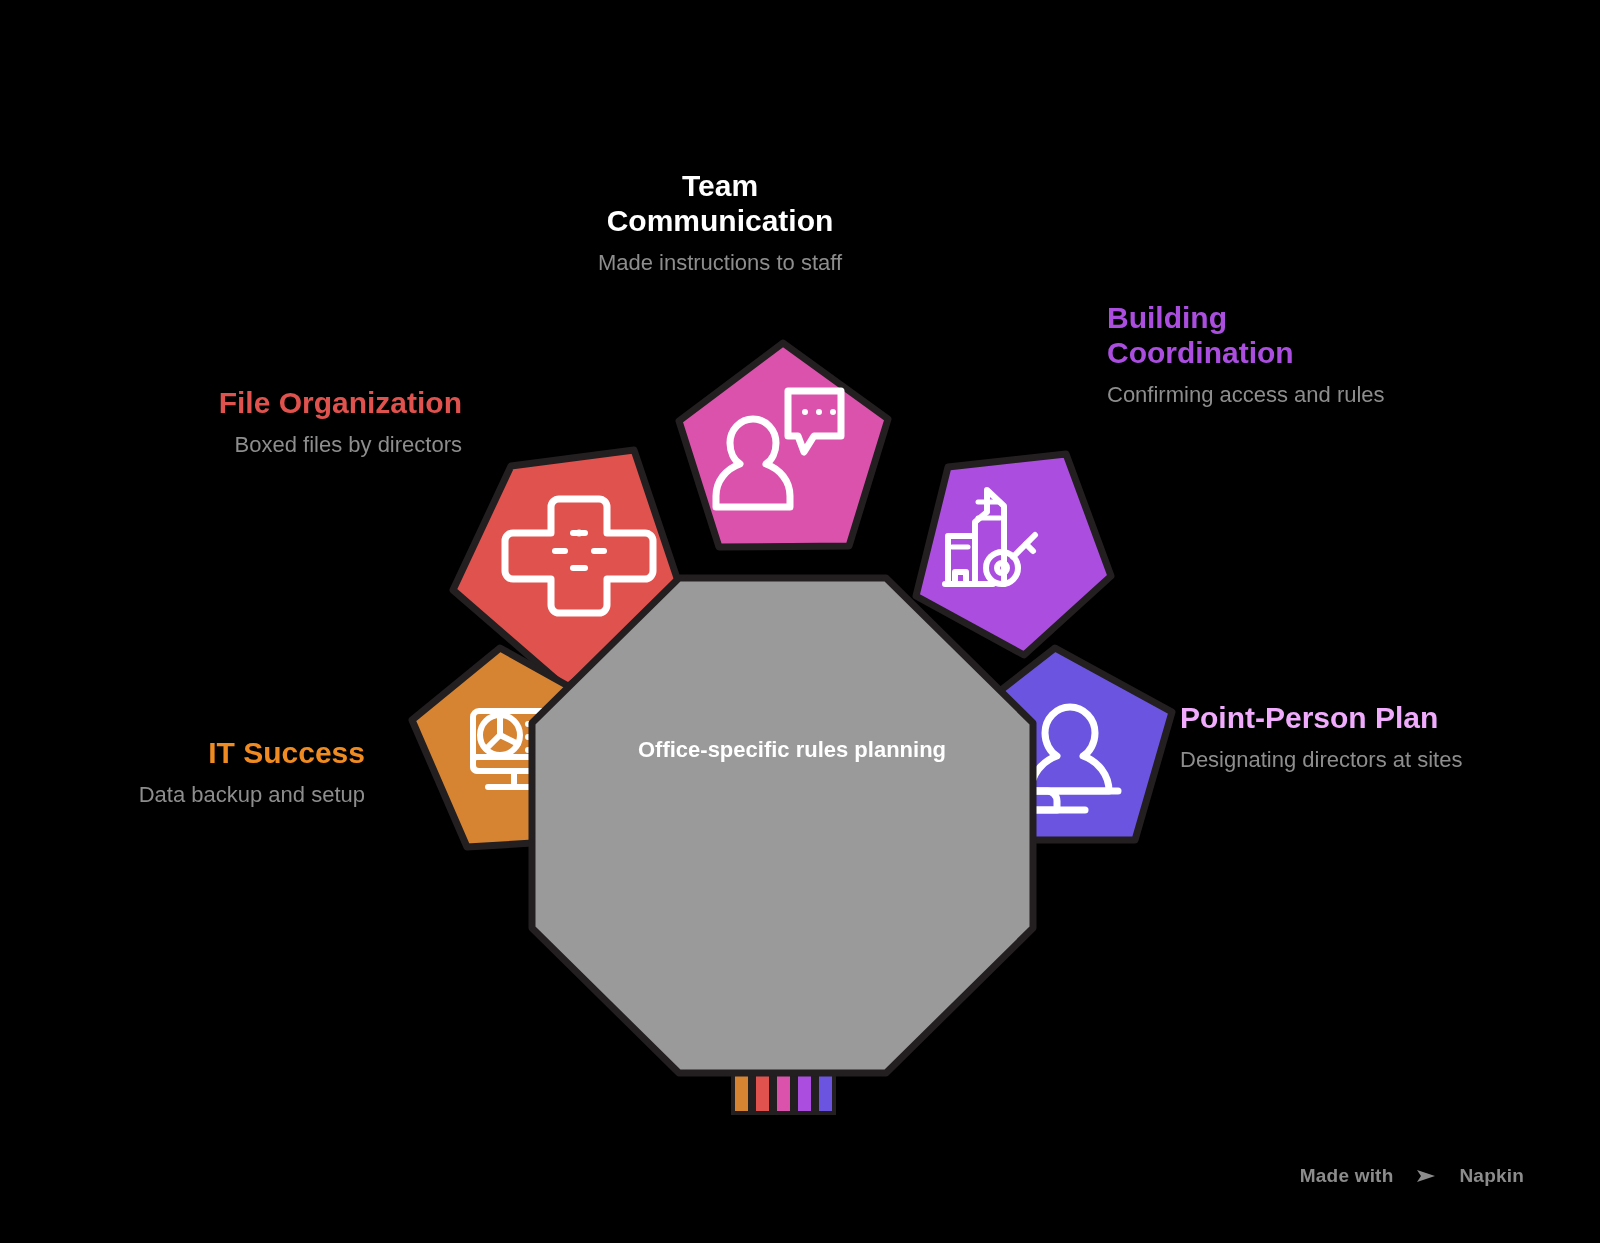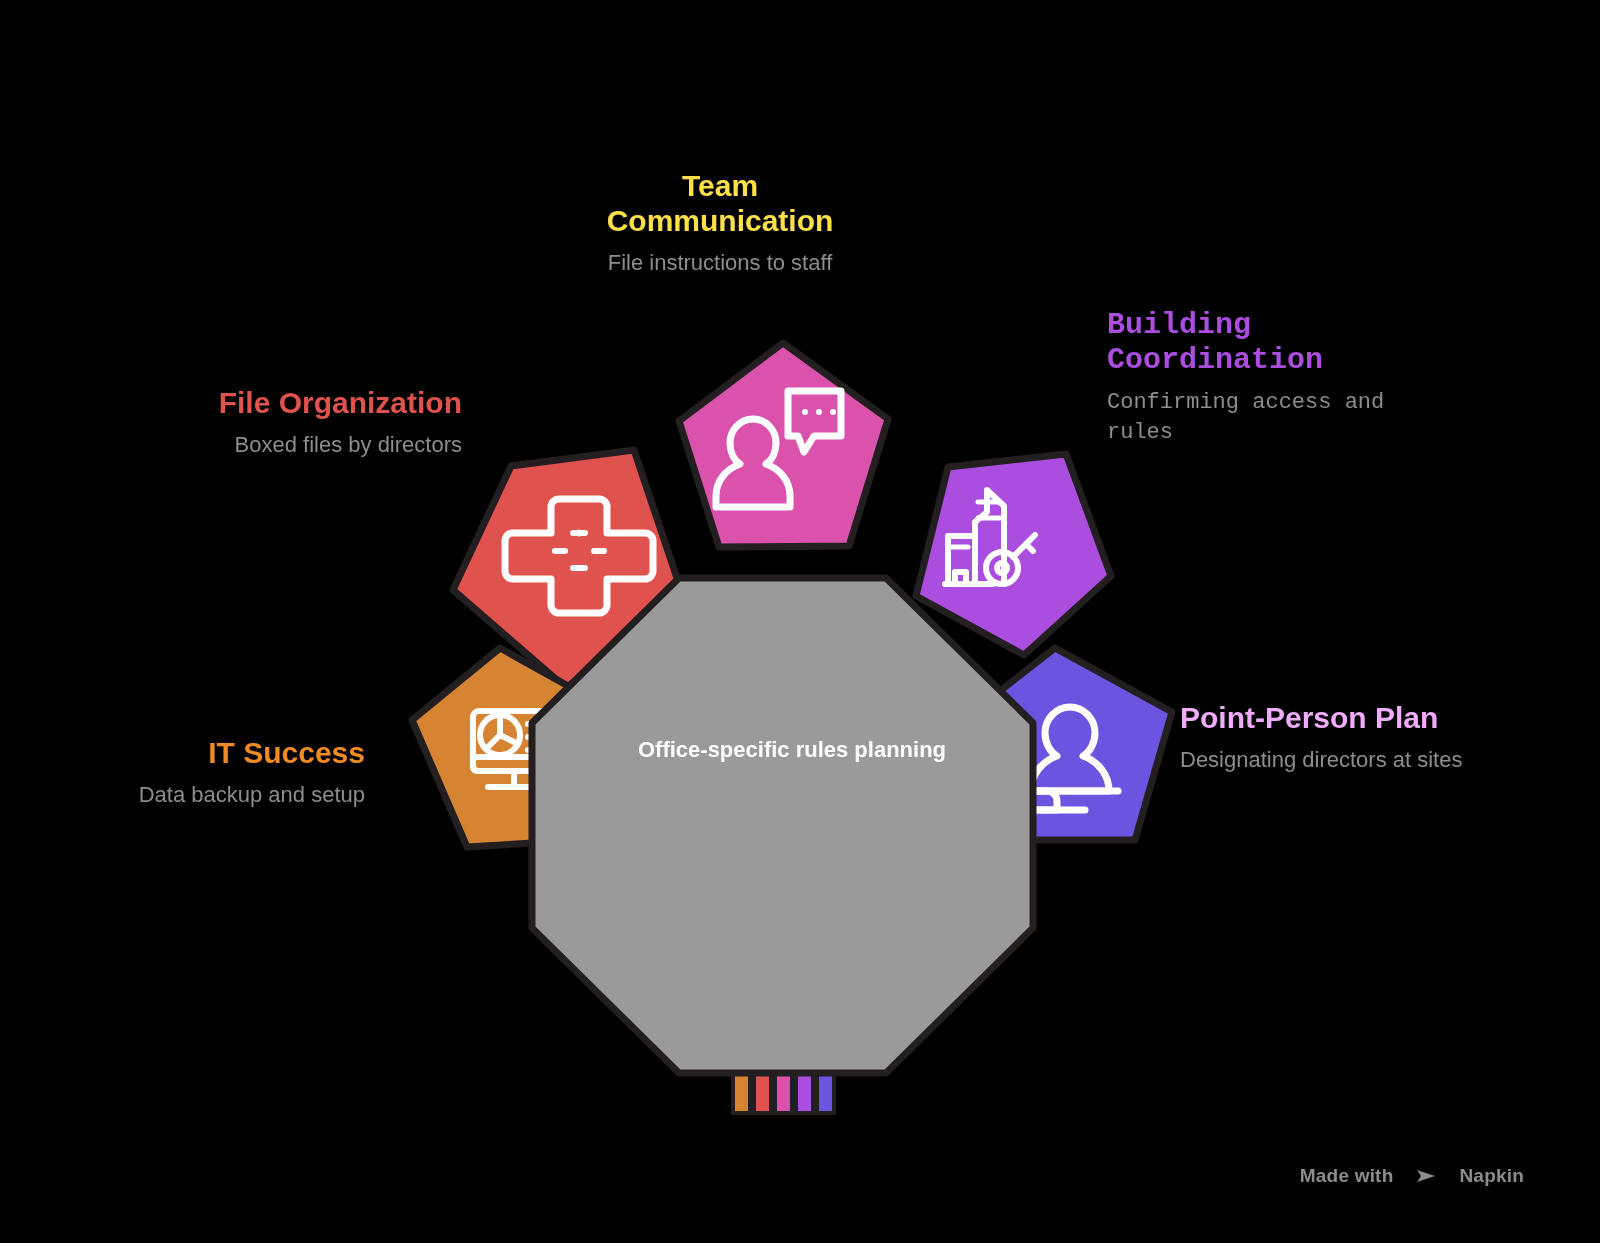--- a/index.html
+++ b/index.html
@@ -44,21 +44,21 @@
     line-height: 1.35;
     color: #8d8d8d;
     margin: 0;
   }
   .ta-right { text-align: right; }
   .ta-left  { text-align: left; }
   .ta-center{ text-align: center; }
 
   
   #lbl-team          { left: 520px;  top: 168px;  width: 400px; }
-  #lbl-building      { left: 1107px; top: 308px;  width: 300px; font-family: Liberation Mono, monospace; }
+  #lbl-building      { left: 1107px; top: 300px;  width: 300px; }
   #lbl-point         { left: 1180px; top: 700px;  width: 340px; }
   #lbl-file          { left: 80px;   top: 385px;  width: 382px; }
   #lbl-it            { left: 50px;   top: 735px;  width: 315px; }
 
   .center-title {
     position: absolute;
     left: 612px;
     top: 678px;
     width: 360px;
     text-align: center;
@@ -184,23 +184,23 @@
     </g>
 
     <g>
       <polygon points="679,578 886,578 1033,723 1033,928 886,1073 679,1073 532,928 532,723" fill="#9a9a9a" stroke="#231f20" stroke-width="7" stroke-linejoin="round"></polygon>
     </g>
   </svg>
 
   <div class="center-desc">Office-specific rules planning</div>
 
   <div class="label-block ta-center" id="lbl-team">
-    <div class="label-title" style="color:#fde047;">Team
+    <div class="label-title" style="color:#ffffff;">Team
 Communication</div>
-    <div class="label-desc">File instructions to staff</div>
+    <div class="label-desc">Made instructions to staff</div>
   </div>
 
   <div class="label-block ta-left" id="lbl-building">
     <div class="label-title" style="color:#ab4ee0;">Building
 Coordination</div>
     <div class="label-desc">Confirming access and rules</div>
   </div>
 
   <div class="label-block ta-left" id="lbl-point">
     <div class="label-title" style="color:#f0abfc;">Point-Person Plan</div>

